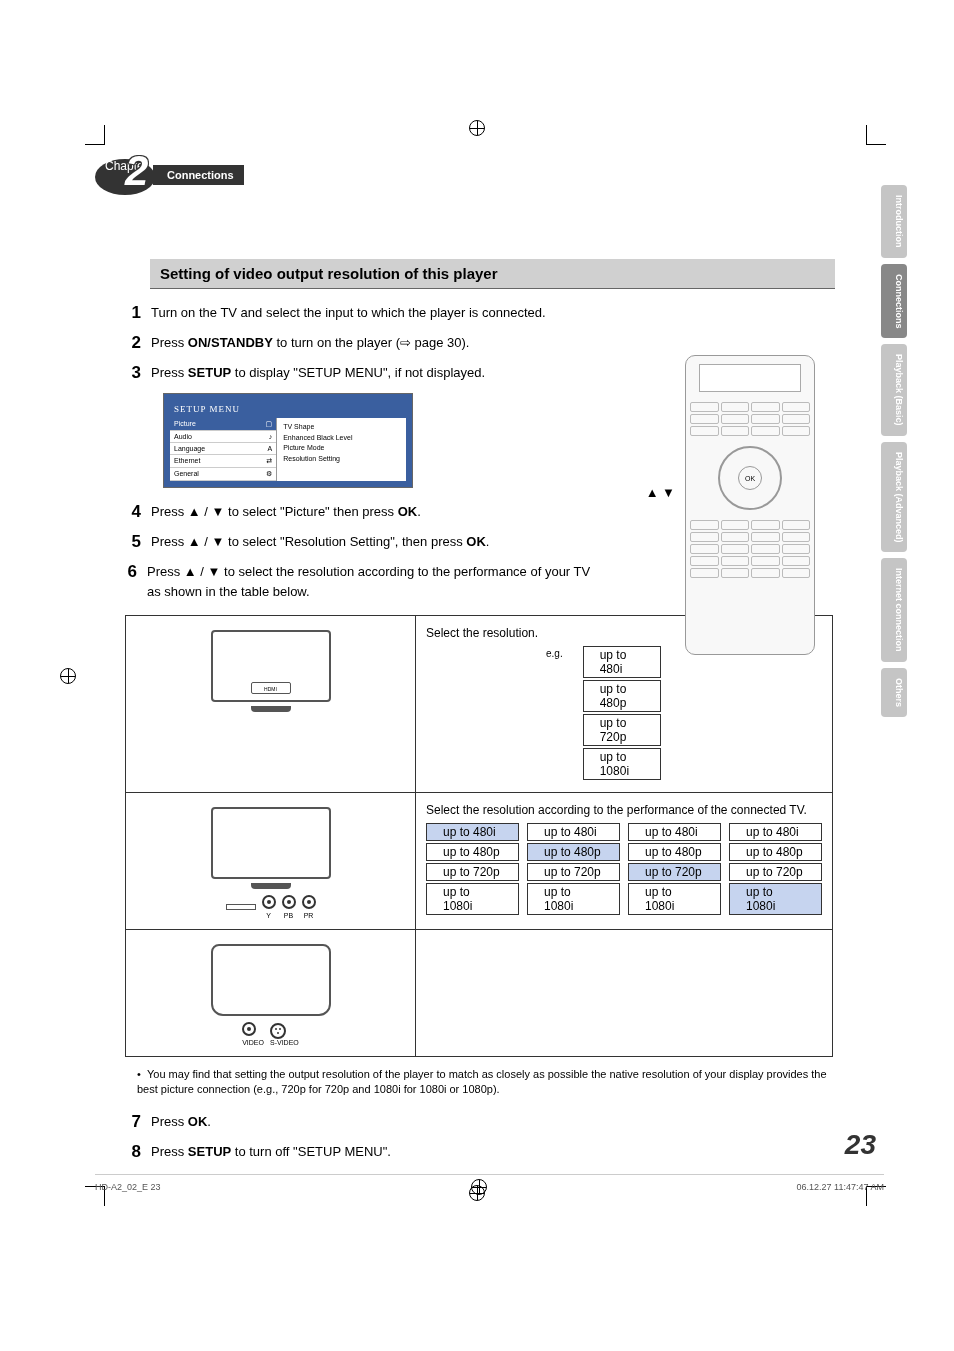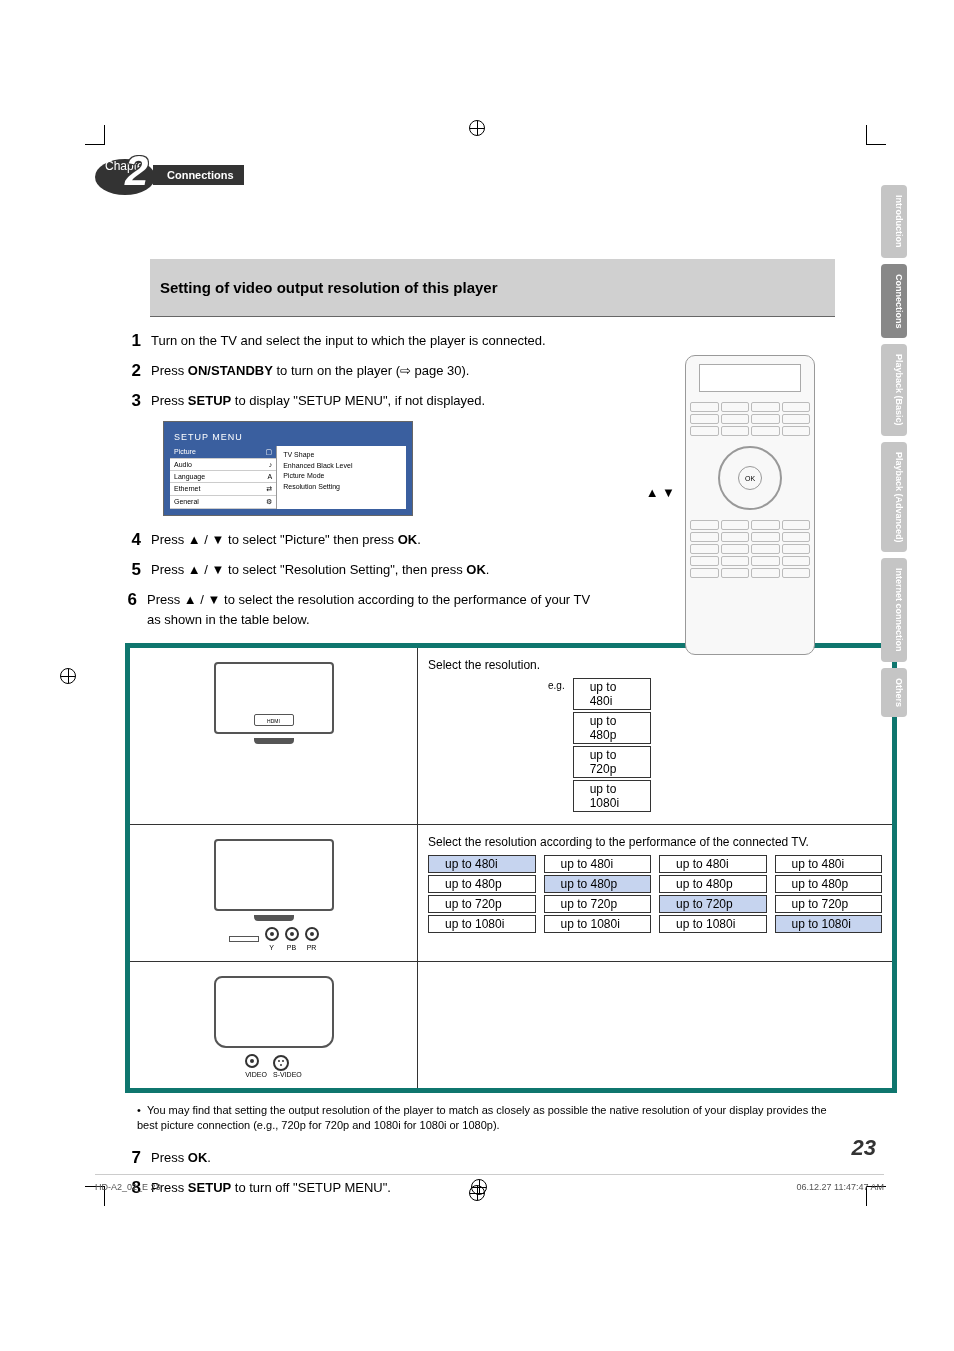--- a/index.html
+++ b/index.html
@@ -44,66 +44,66 @@
   .tab-active { background: #888; }
 
   .step-row { display: flex; align-items: center; gap: 14px; margin-left: 50px; margin-bottom: 20px; }
   .step-badge {
     font-family: 'Times New Roman', serif; font-style: italic; font-size: 36px;
     border: 2px solid #c00; border-radius: 50%/50%; padding: 2px 14px; color: #000;
     position: relative;
   }
   .step-title { font-size: 18px; font-weight: bold; }
 
-  .subheading { background: #d0d0d0; padding: 20px 10px; font-weight: bold; font-size: 15px; margin: 18px 40px 14px 55px; border-bottom: 1px solid #666; }
+  .subheading { background: #d0d0d0; padding: 6px 10px; font-weight: bold; font-size: 15px; margin: 18px 40px 14px 55px; border-bottom: 1px solid #666; }
 
   .steps-list { margin-left: 30px; }
   .step-item { display: flex; gap: 10px; margin-bottom: 10px; align-items: flex-start; max-width: 480px; }
   .step-num { font-size: 17px; font-weight: bold; width: 16px; text-align: right; }
   .step-text { font-size: 13px; line-height: 1.5; }
 
   .setup-menu { margin: 6px 0 14px 68px; width: 250px; background: #3a5f9f; border: 1px solid #666; padding: 6px; }
-  .setup-title { color: #fff; font-size: 9px; padding: 4px; letter-spacing: 1px; }
+  .setup-title { color: #fff; font-size: 9px; padding: 4px; letter-spacing: 1px; font-family: Liberation Serif, serif; }
   .setup-body { background: #fff; display: flex; font-size: 7px; }
   .setup-left { width: 45%; }
   .setup-row { display: flex; justify-content: space-between; padding: 2px 4px; border-bottom: 1px solid #ccc; }
   .setup-row.sel { background: #3a5f9f; color: #fff; }
   .setup-right { border-left: 1px solid #999; padding: 4px 6px; line-height: 1.5; }
 
   .remote { position: absolute; right: 60px; top: 190px; width: 130px; height: 300px; border: 1px solid #999; border-radius: 10px; background: #f8f8f8; }
   .remote-lcd { margin: 8px auto 6px; width: 80%; height: 28px; border: 1px solid #aaa; background: #fff; }
   .remote-grid { display: grid; grid-template-columns: repeat(4, 1fr); gap: 2px; padding: 4px; }
   .remote-btn { height: 10px; border: 1px solid #bbb; border-radius: 2px; }
   .remote-dpad { width: 64px; height: 64px; margin: 6px auto; border: 2px solid #999; border-radius: 50%; position: relative; }
   .remote-ok { position: absolute; top: 50%; left: 50%; transform: translate(-50%,-50%); width: 24px; height: 24px; border: 1px solid #999; border-radius: 50%; font-size: 7px; display: flex; align-items: center; justify-content: center; }
   .arrows-label { position: absolute; right: 200px; top: 320px; font-size: 13px; }
 
-  .res-table { margin: 14px 0 10px 30px; width: 772px; border: 5px solid #0f766e; border-collapse: collapse; }
+  .res-table { margin: 14px 0 10px 30px; width: 708px; border: 1px solid #0f766e; border-collapse: collapse; }
   .res-table td { border: 1px solid #333; padding: 10px; vertical-align: top; font-size: 12px; }
   .res-left { width: 290px; height: 100px; }
   .tv-sketch { width: 120px; height: 72px; border: 2px solid #555; border-radius: 4px; margin: 4px auto; position: relative; background: #fff; }
   .tv-stand { width: 40px; height: 6px; background: #555; margin: 0 auto; border-radius: 0 0 4px 4px; }
   .conn-row { display: flex; gap: 6px; justify-content: center; margin-top: 6px; align-items: center; }
   .rca { width: 14px; height: 14px; border: 2px solid #333; border-radius: 50%; background: #fff; display: inline-block; }
   .rca-inner { width: 4px; height: 4px; background: #333; border-radius: 50%; margin: 3px auto; }
 
   .opt-box { border: 1px solid #333; padding: 1px 16px; font-size: 12px; display: block; width: 78px; margin-bottom: 2px; }
   .opt-grid { display: grid; grid-template-columns: repeat(4, 1fr); gap: 8px; margin-top: 6px; }
   .opt-col .opt-box { width: auto; }
   .hl { background: #c6d4ef; }
 
   .note { font-size: 11px; margin: 8px 30px 8px 42px; line-height: 1.4; }
   .bullet { display: inline-block; width: 6px; margin-right: 4px; }
   .footer { position: absolute; bottom: 156px; left: 95px; right: 70px; display: flex; justify-content: space-between; font-size: 9px; color: #555; border-top: 1px solid #ccc; padding-top: 4px; align-items: center; }
-  .page-num-big { position: absolute; right: 78px; bottom: 190px; font-size: 22px; font-weight: bold; font-style: italic; color: #333; }
+  .page-num-big { position: absolute; right: 78px; bottom: 190px; font-size: 28px; font-weight: bold; font-style: italic; color: #333; }
 
   .conn-label { font-size: 7px; text-align: center; }
 
   .res-right-title { margin-bottom: 6px; }
-  .eg-row { display: flex; align-items: flex-start; gap: 8px; margin-left: 120px; }
+  .eg-row { display: flex; align-items: flex-start; gap: 20px; margin-left: 120px; }
   .eg-label { font-size: 10px; padding-top: 2px; }
 </style>
 </head>
 <body>
 
 <div class="crop-marks crop-tl"></div>
 <div class="crop-marks crop-tr"></div>
 <div class="crop-marks crop-bl"></div>
 <div class="crop-marks crop-br"></div>
 <div class="reg-mark reg-top"></div>

